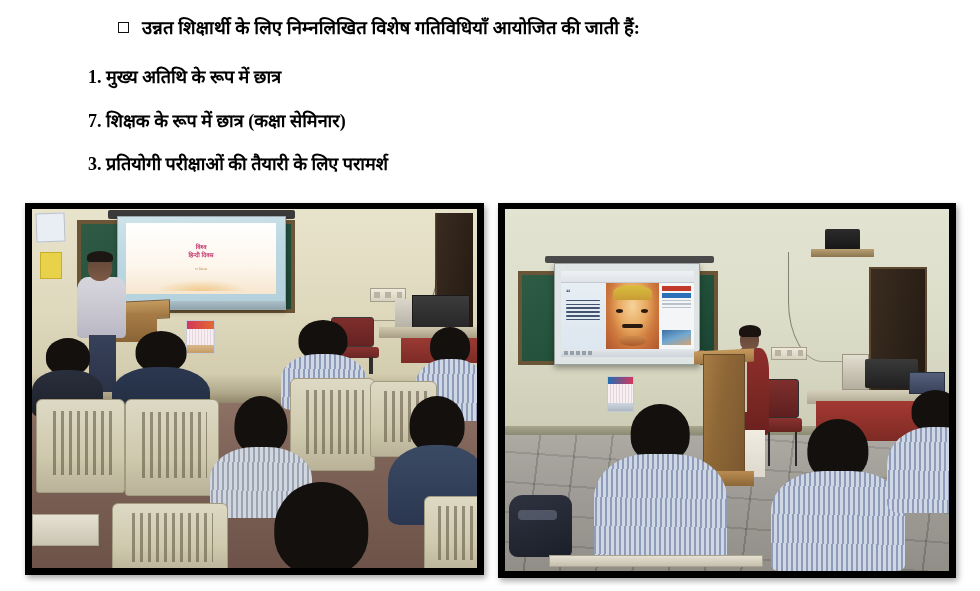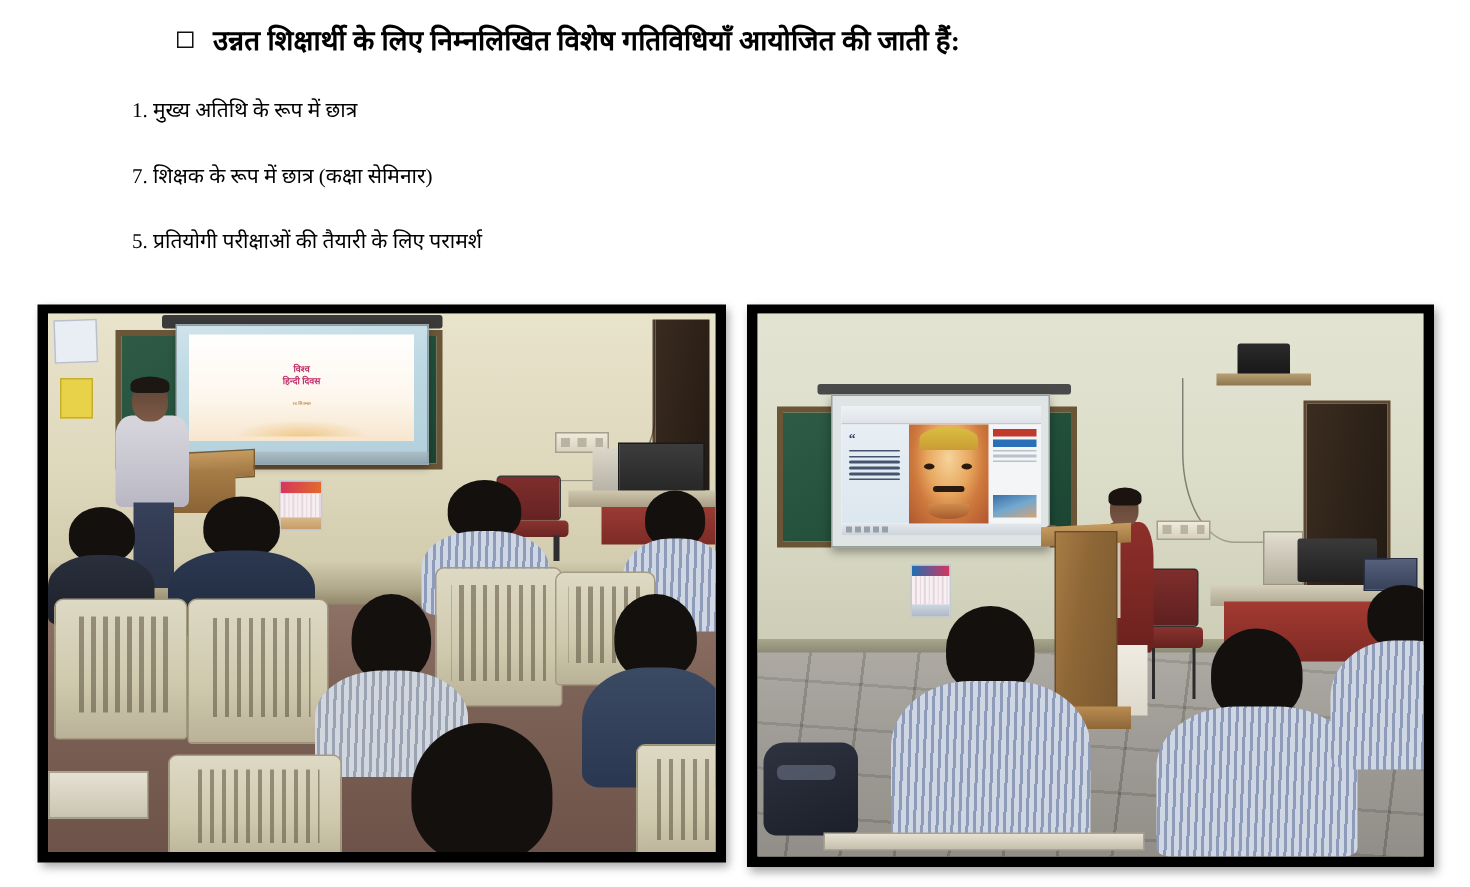--- a/index.html
+++ b/index.html
@@ -45,22 +45,22 @@
   .heading-text {
     font-size: 18.5px;
     font-weight: 700;
     letter-spacing: 0.1px;
     line-height: 1.25;
   }
 
   .list-item {
     position: absolute;
     left: 88px;
-    font-size: 14px;
-    font-weight: 400;
+    font-size: 18px;
+    font-weight: 700;
     white-space: nowrap;
     line-height: 1.3;
   }
   #list-item-1 { top: 66px; }
   #list-item-2 { top: 110px; }
   #list-item-3 { top: 153px; }
 
   
   .photo-frame {
     position: absolute;
@@ -542,21 +542,21 @@
 
 <div id="text-block">
 
   <div class="heading-row">
     <span class="bullet-square"></span>
     <span class="heading-text">उन्नत शिक्षार्थी के लिए निम्नलिखित विशेष गतिविधियाँ आयोजित की जाती हैं:</span>
   </div>
 
   <div class="list-item" id="list-item-1">1. मुख्य अतिथि के रूप में छात्र</div>
   <div class="list-item" id="list-item-2">7. शिक्षक के रूप में छात्र (कक्षा सेमिनार)</div>
-  <div class="list-item" id="list-item-3">5. प्रतियोगी परीक्षाओं की तैयारी के लिए परामर्श</div>
+  <div class="list-item" id="list-item-3">3. प्रतियोगी परीक्षाओं की तैयारी के लिए परामर्श</div>
 
 </div>
 
 <div class="photo-frame" id="photo-left">
   <div class="photo-inner">
 
     <div class="l-wall"></div>
     <div class="l-wall-shadow"></div>
 
     <div class="l-poster-white"></div>

